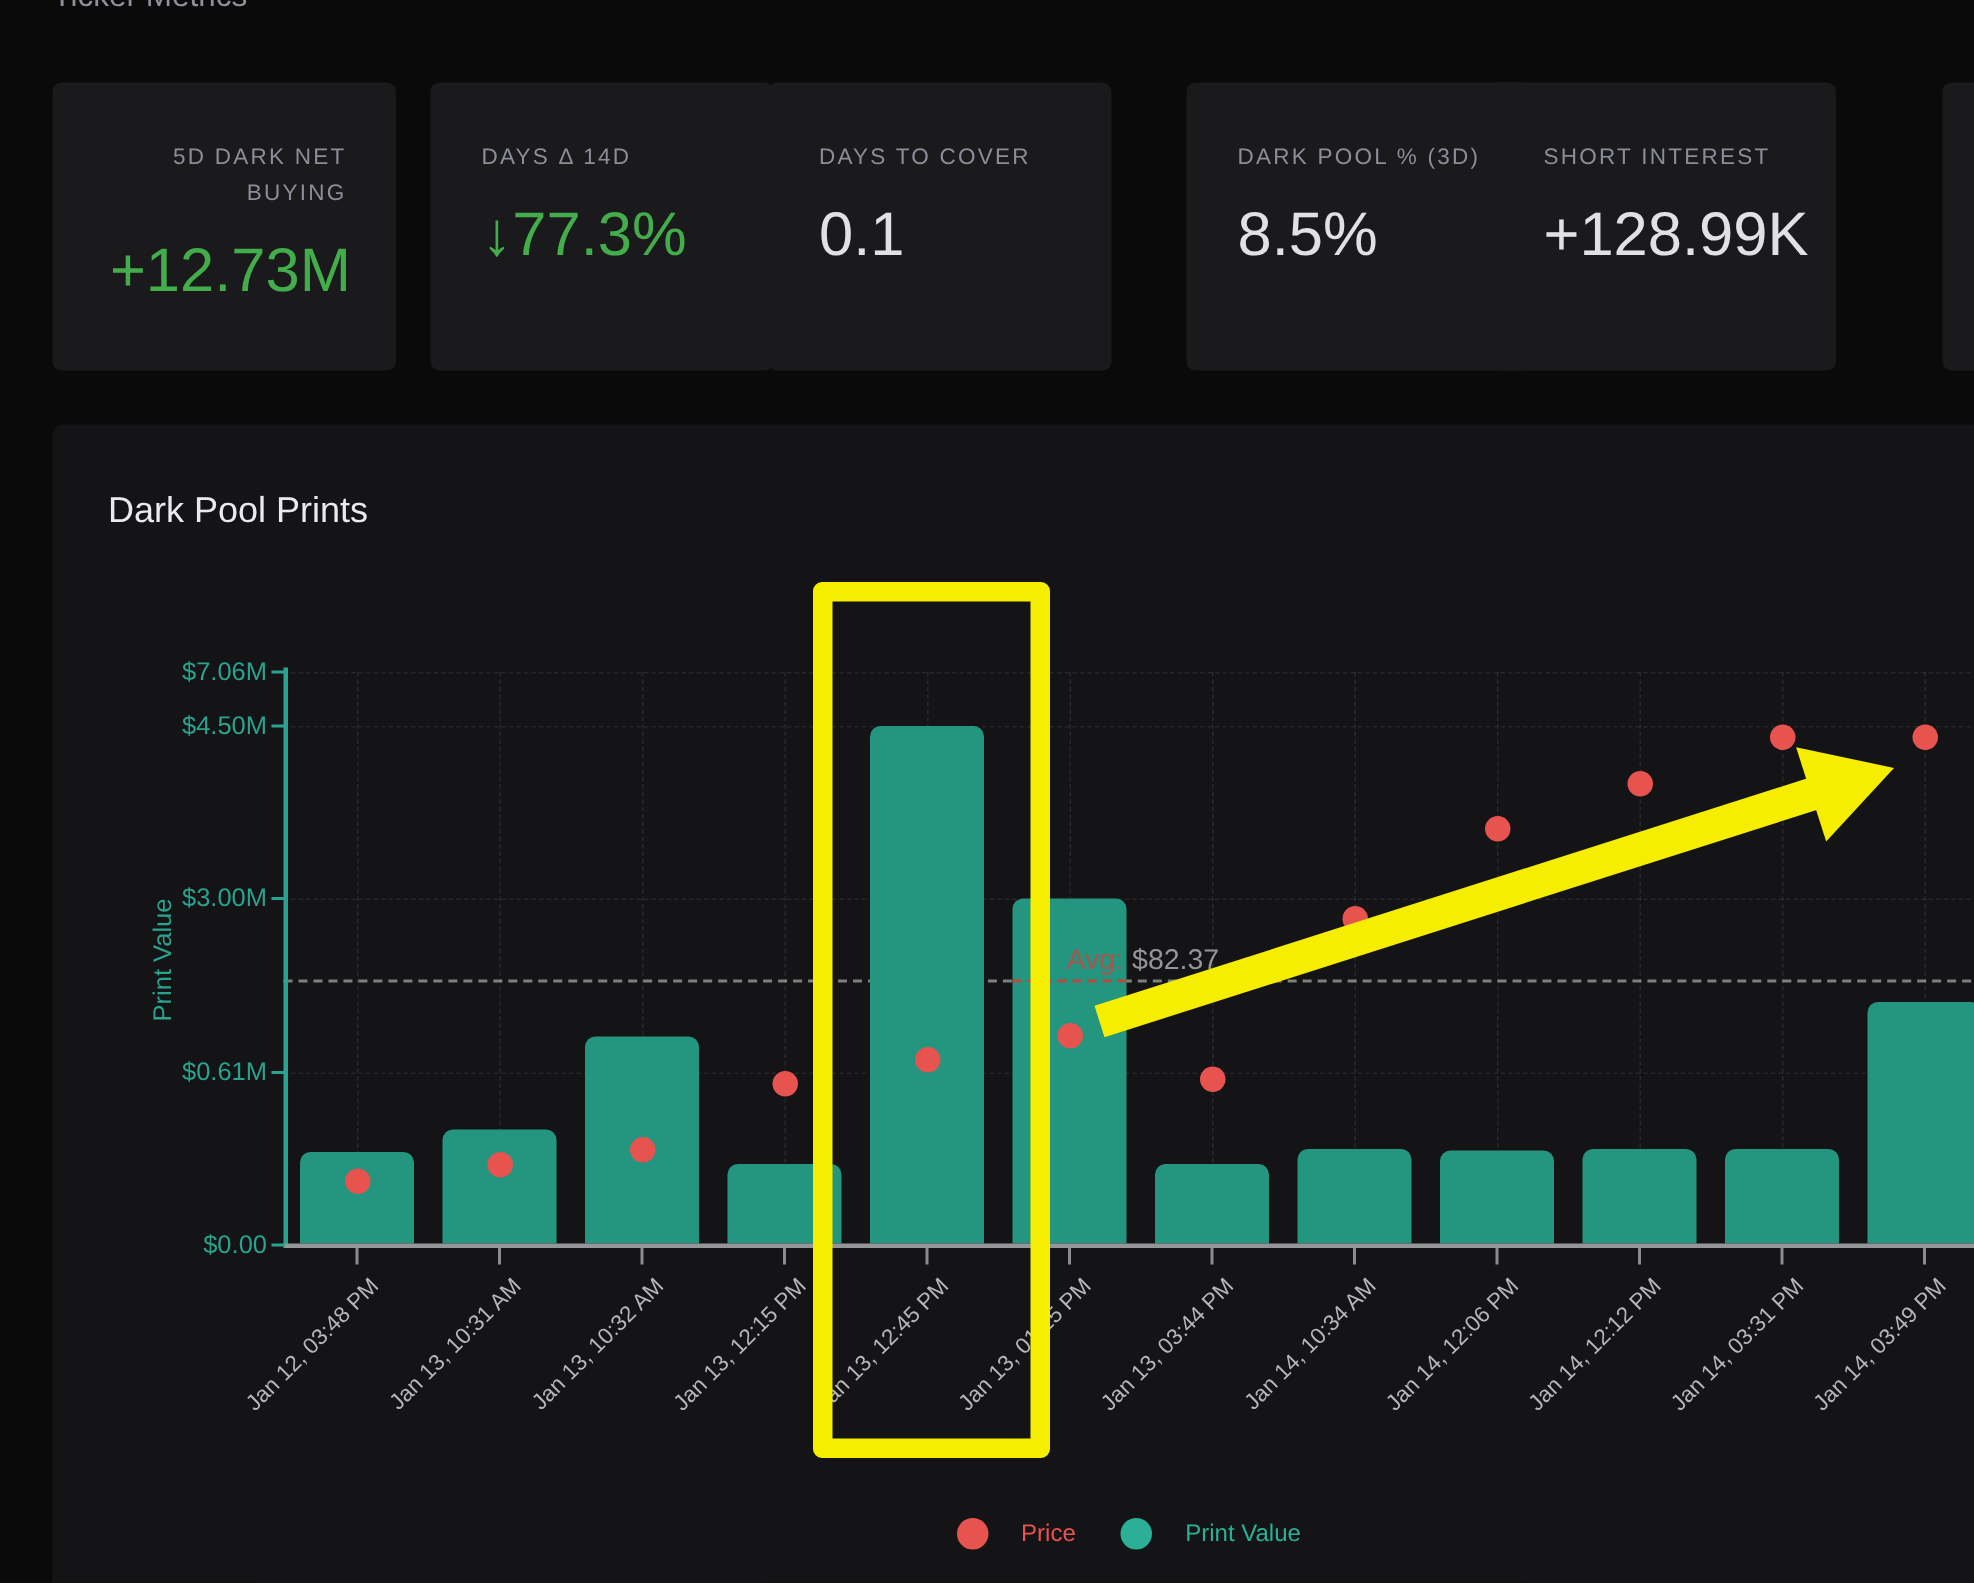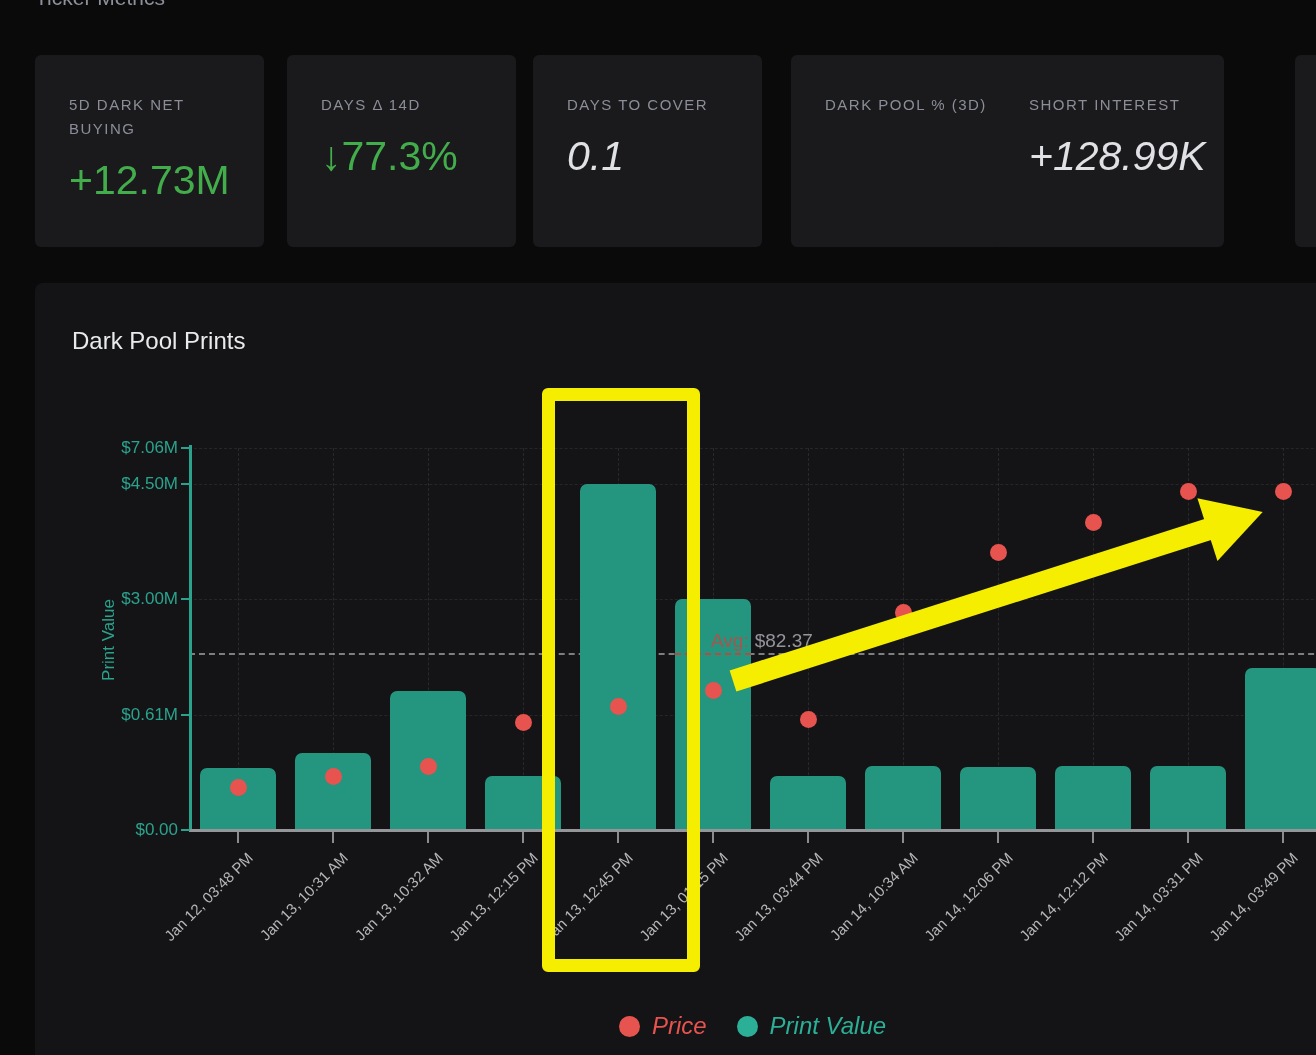--- a/index.html
+++ b/index.html
@@ -11,21 +11,21 @@
   .section-title{position:absolute;left:35px;top:-13px;font-size:21px;line-height:22px;
     color:#8e909a;font-weight:500;}
 
   
   .card{position:absolute;top:55px;width:229px;height:192px;background:#1a1a1c;
     border-radius:6px;box-sizing:border-box;padding:38px 30px 0 34px;}
   .card .lbl{font-size:15px;letter-spacing:1.5px;line-height:1.6;color:#8b8e98;
     max-width:162px;}
   .card .val{margin-top:16px;font-size:41px;font-weight:400;white-space:nowrap;}
   .tone-green{color:#43ad4c;}
-  .tone-white{color:#dfe1e4;font-style:italic;}
+  .tone-white{color:#dfe1e4;}
 
   
   .panel{position:absolute;left:35px;top:283px;width:1435px;height:790px;
     background:#141416;border-radius:8px;}
   .panel-title{position:absolute;left:72px;top:327px;font-size:24px;font-weight:500;color:#e9eaec;}
   .panel-subtitle{position:absolute;left:72px;top:369px;font-size:17px;font-style:italic;color:#83858c;}
 
   
   .h-grid{position:absolute;border-top:1px dashed rgba(255,255,255,0.08);height:0;z-index:1;}
   .v-grid{position:absolute;border-left:1px dashed rgba(255,255,255,0.09);width:0;z-index:1;}
@@ -42,21 +42,21 @@
   .y-tick-label{position:absolute;width:80px;text-align:right;font-size:17px;color:#2aa38e;z-index:6;}
   .x-tick{position:absolute;width:2px;height:11px;top:832px;background:#8b8c90;z-index:6;}
   .x-label{position:absolute;width:170px;top:849px;text-align:right;font-size:15px;color:#b5b6ba;
     transform:rotate(-45deg);transform-origin:top right;white-space:nowrap;z-index:6;}
   .ylabel{position:absolute;left:109px;top:640px;transform:translate(-50%,-50%) rotate(-90deg);
     font-size:17px;color:#2aa38e;z-index:6;white-space:nowrap;}
 
   
   .legend{position:absolute;left:35px;top:1012px;width:1435px;display:flex;
     justify-content:center;align-items:center;gap:30px;z-index:7;}
-  .legend-item{display:flex;align-items:center;gap:12px;font-size:24px;font-style:italic;}
+  .legend-item{display:flex;align-items:center;gap:22px;font-size:16px;}
   .legend-dot{width:21px;height:21px;border-radius:50%;}
   .legend-dot.red,.legend-text.red{background:#e7534f;color:#e7534f;}
   .legend-text.red{background:none;}
   .legend-dot.teal{background:#2bb097;}
   .legend-text.teal{color:#2bb097;}
 
   
   .yellow-box{position:absolute;left:542px;top:388px;width:158px;height:584px;
     box-sizing:border-box;border:13px solid #f6ee00;border-radius:6px;z-index:8;}
   .arrow{position:absolute;left:733px;top:648px;width:557px;height:66px;
@@ -66,34 +66,35 @@
     border-left:58px solid #f6ee00;border-top:33px solid transparent;border-bottom:33px solid transparent;}
 </style>
 </head>
 <body>
 
 <div class="screen">
 
   <div class="section-title">Ticker Metrics</div>
 
   <div id="cards">
-      <div class="card" style="left: 35px;">
+      <div class="card" style="left: 35px; text-align: right;">
         <div class="lbl">5D DARK NET BUYING</div>
         <div class="val tone-green">+12.73M</div>
       </div>
       <div class="card" style="left: 287px;">
         <div class="lbl">DAYS Δ 14D</div>
         <div class="val tone-green">↓77.3%</div>
       </div>
-      <div class="card" style="left: 533px;">
+      <div class="card" style="left: 512px;">
         <div class="lbl">DAYS TO COVER</div>
         <div class="val tone-white">0.1</div>
       </div>
       <div class="card" style="left: 791px;">
         <div class="lbl">DARK POOL % (3D)</div>
+        <div class="val tone-white">8.5%</div>
       </div>
       <div class="card" style="left: 995px;">
         <div class="lbl">SHORT INTEREST</div>
         <div class="val tone-white">+128.99K</div>
       </div>
       <div class="card" style="left: 1295px;"></div>
     </div>
 
   <div class="panel"></div>
   <div class="panel-title">Dark Pool Prints</div>

